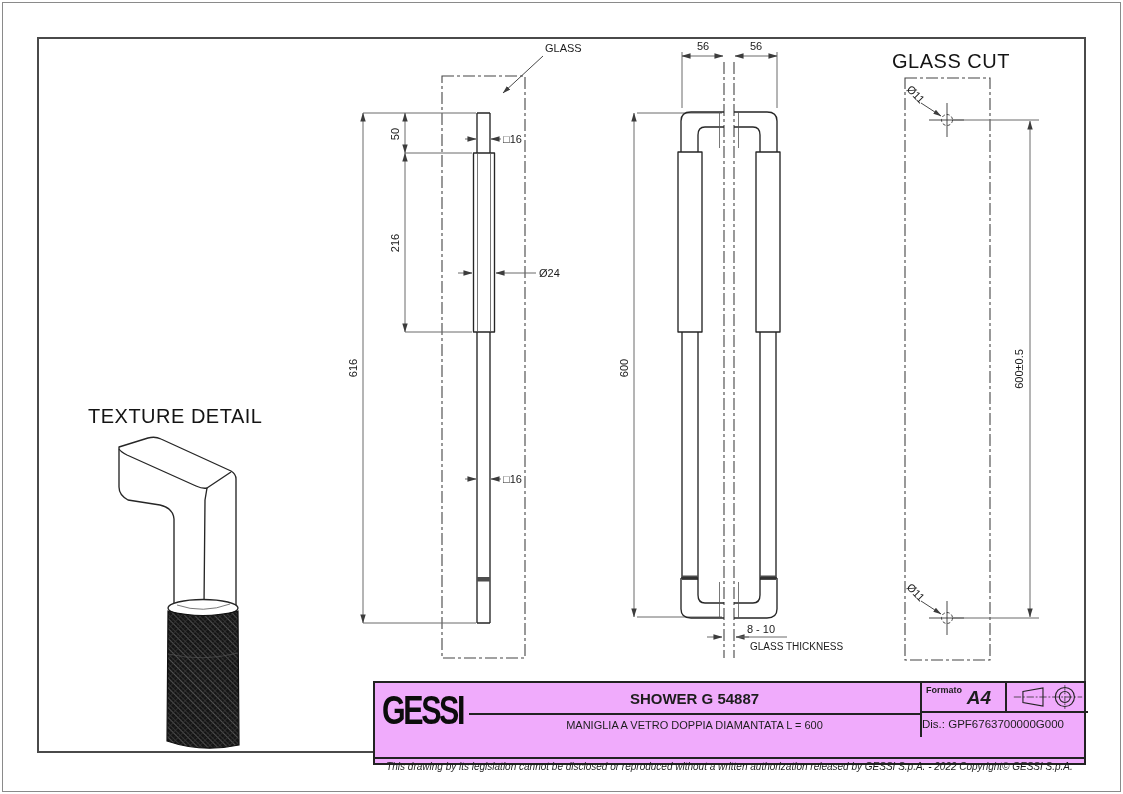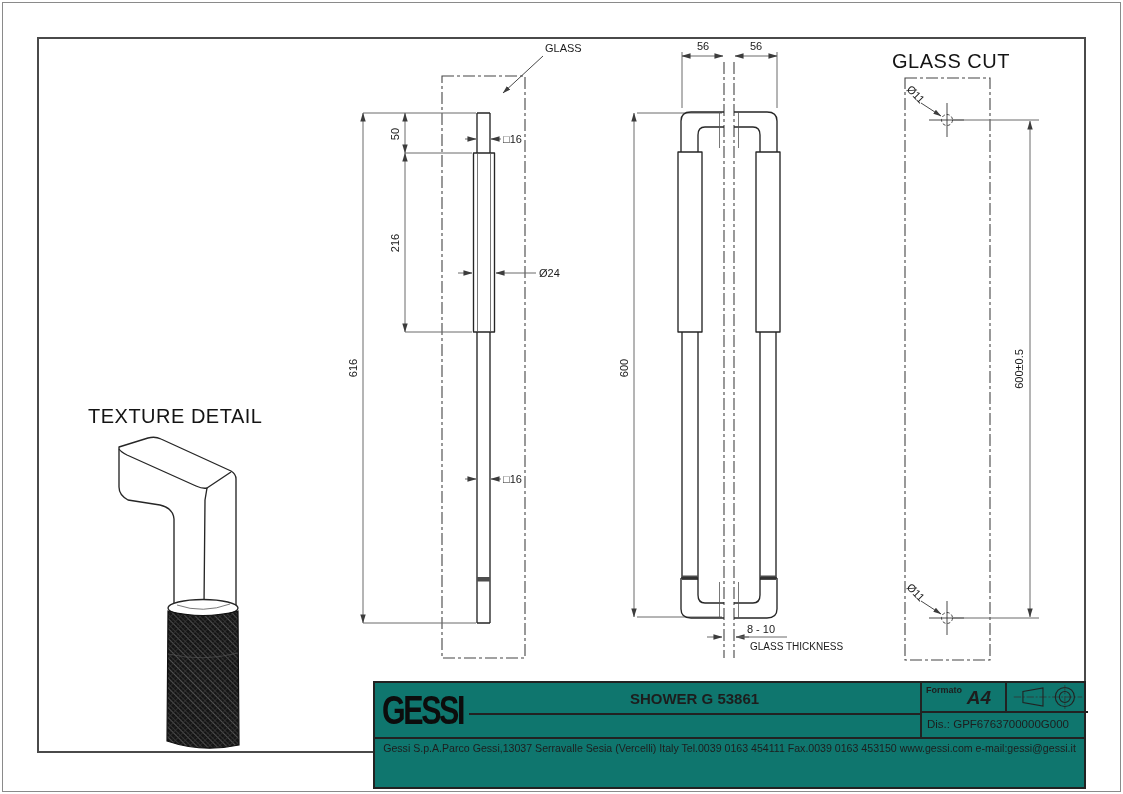--- a/index.html
+++ b/index.html
@@ -5,39 +5,39 @@
   html,body{margin:0;padding:0;background:#fff;}
   .page{position:relative;width:1123px;height:794px;background:#fff;overflow:hidden;
         font-family:"Liberation Sans",sans-serif;color:#1d1d1d;}
   .outer-border{position:absolute;left:2px;top:2px;width:1117px;height:788px;
         border:1px solid #8a8a8a;}
   .frame{position:absolute;left:37px;top:37px;width:1049px;height:716px;
         border:2px solid #4a4a4a;box-sizing:border-box;}
   svg.cad{position:absolute;left:0;top:0;z-index:5;}
 
   
-  .tblock{position:absolute;left:373px;top:681px;width:713px;height:108px;
-        border:2px solid #222;box-sizing:border-box;background:#0f766e;z-index:10;}
+  .tblock{position:absolute;left:373px;top:681px;width:713px;height:84px;
+        border:2px solid #222;box-sizing:border-box;background:#f0abfc;z-index:10;}
   .tblock .abs{position:absolute;box-sizing:border-box;}
   .logo-cell{left:2px;top:0;width:92px;height:54px;display:flex;align-items:center;justify-content:center;}
   .gessi-logo{font-weight:700;font-size:38px;letter-spacing:-3px;transform:scaleX(0.8) scaleY(1.05);color:#0c0c0c;}
   .title-cell{left:94px;top:0;width:451px;height:30px;display:flex;align-items:center;justify-content:center;
         font-weight:700;font-size:15px;}
   .title-divider{left:94px;top:30px;width:451px;height:0;border-top:2px solid #222;}
   .subtitle-cell{left:94px;top:30px;width:451px;height:24px;display:flex;align-items:center;justify-content:center;
         font-size:11px;}
   .v1{left:545px;top:0;width:0;height:54px;border-left:2px solid #222;}
   .formato-cell{left:547px;top:0;width:83px;height:28px;}
   .formato-label{position:absolute;left:4px;top:2px;font-size:9px;font-weight:bold;}
   .formato-value{position:absolute;right:14px;top:4px;font-size:19px;font-weight:700;font-style:italic;}
   .v2{left:630px;top:0;width:0;height:28px;border-left:2px solid #222;}
   .proj-cell{left:632px;top:0;width:81px;height:28px;display:flex;align-items:center;justify-content:center;}
   .h-right{left:545px;top:28px;width:168px;height:0;border-top:2px solid #222;}
   .dis-cell{left:547px;top:28px;width:166px;height:26px;display:flex;align-items:center;
-        font-size:11.5px;padding-left:5px;}
+        font-size:11.5px;}
   .addr-row{left:0;top:54px;width:709px;height:20px;border-top:2px solid #222;
         display:flex;align-items:center;justify-content:center;font-size:10.6px;}
   .legal-row{left:0;top:74px;width:709px;height:16px;border-top:2px solid #222;
         display:flex;align-items:center;justify-content:center;font-size:10px;font-style:italic;}
 </style>
 </head>
 <body>
 
 <div class="page">
   <div class="outer-border"></div>
@@ -185,34 +185,35 @@
 
       <path d="M168,611 Q203,620 238,611 L239,745 Q202,753 167,741 Z" fill="url(#knurl)" stroke="#111" stroke-width="1.2"></path>
       <path d="M168,654 Q203,662 238,653" stroke="#5a5a5a" stroke-width="0.6" fill="none"></path>
     </g>
   </svg>
 
   <div class="tblock">
     <div class="abs logo-cell">
       <span class="gessi-logo">GESSI</span>
     </div>
-    <div class="abs title-cell">SHOWER G 53861</div>
+    <div class="abs title-cell">SHOWER G 54887</div>
     <div class="abs title-divider"></div>
+    <div class="abs subtitle-cell">MANIGLIA A VETRO DOPPIA DIAMANTATA L = 600</div>
     <div class="abs v1"></div>
     <div class="abs formato-cell">
       <span class="formato-label">Formato</span>
       <span class="formato-value">A4</span>
     </div>
     <div class="abs v2"></div>
     <div class="abs proj-cell">
       <svg width="72" height="26" viewBox="0 0 79 28">
         <path d="M2,14 H77" stroke="#333" stroke-width="0.9" stroke-dasharray="8 2 2 2" fill="none"></path>
         <path d="M12,8 L34,4 L34,24 L12,20 Z" stroke="#222" stroke-width="1.2" fill="none"></path>
         <circle cx="58" cy="14" r="10.5" stroke="#222" stroke-width="1.2" fill="none"></circle>
         <circle cx="58" cy="14" r="6" stroke="#222" stroke-width="1.2" fill="none"></circle>
         <path d="M58,1 V27" stroke="#333" stroke-width="0.9" stroke-dasharray="6 2 2 2" fill="none"></path>
       </svg>
     </div>
     <div class="abs h-right"></div>
     <div class="abs dis-cell">Dis.: GPF6763700000G000</div>
-    <div class="abs addr-row">Gessi S.p.A.Parco Gessi,13037 Serravalle Sesia (Vercelli) Italy Tel.0039 0163 454111 Fax.0039 0163 453150 www.gessi.com e-mail:gessi@gessi.it</div>
+    <div class="abs legal-row">This drawing by its legislation cannot be disclosed or reproduced without a written authorization released by GESSI S.p.A. - 2022 Copyright© GESSI S.p.A.</div>
   </div>
 </div>
 
 </body></html>

